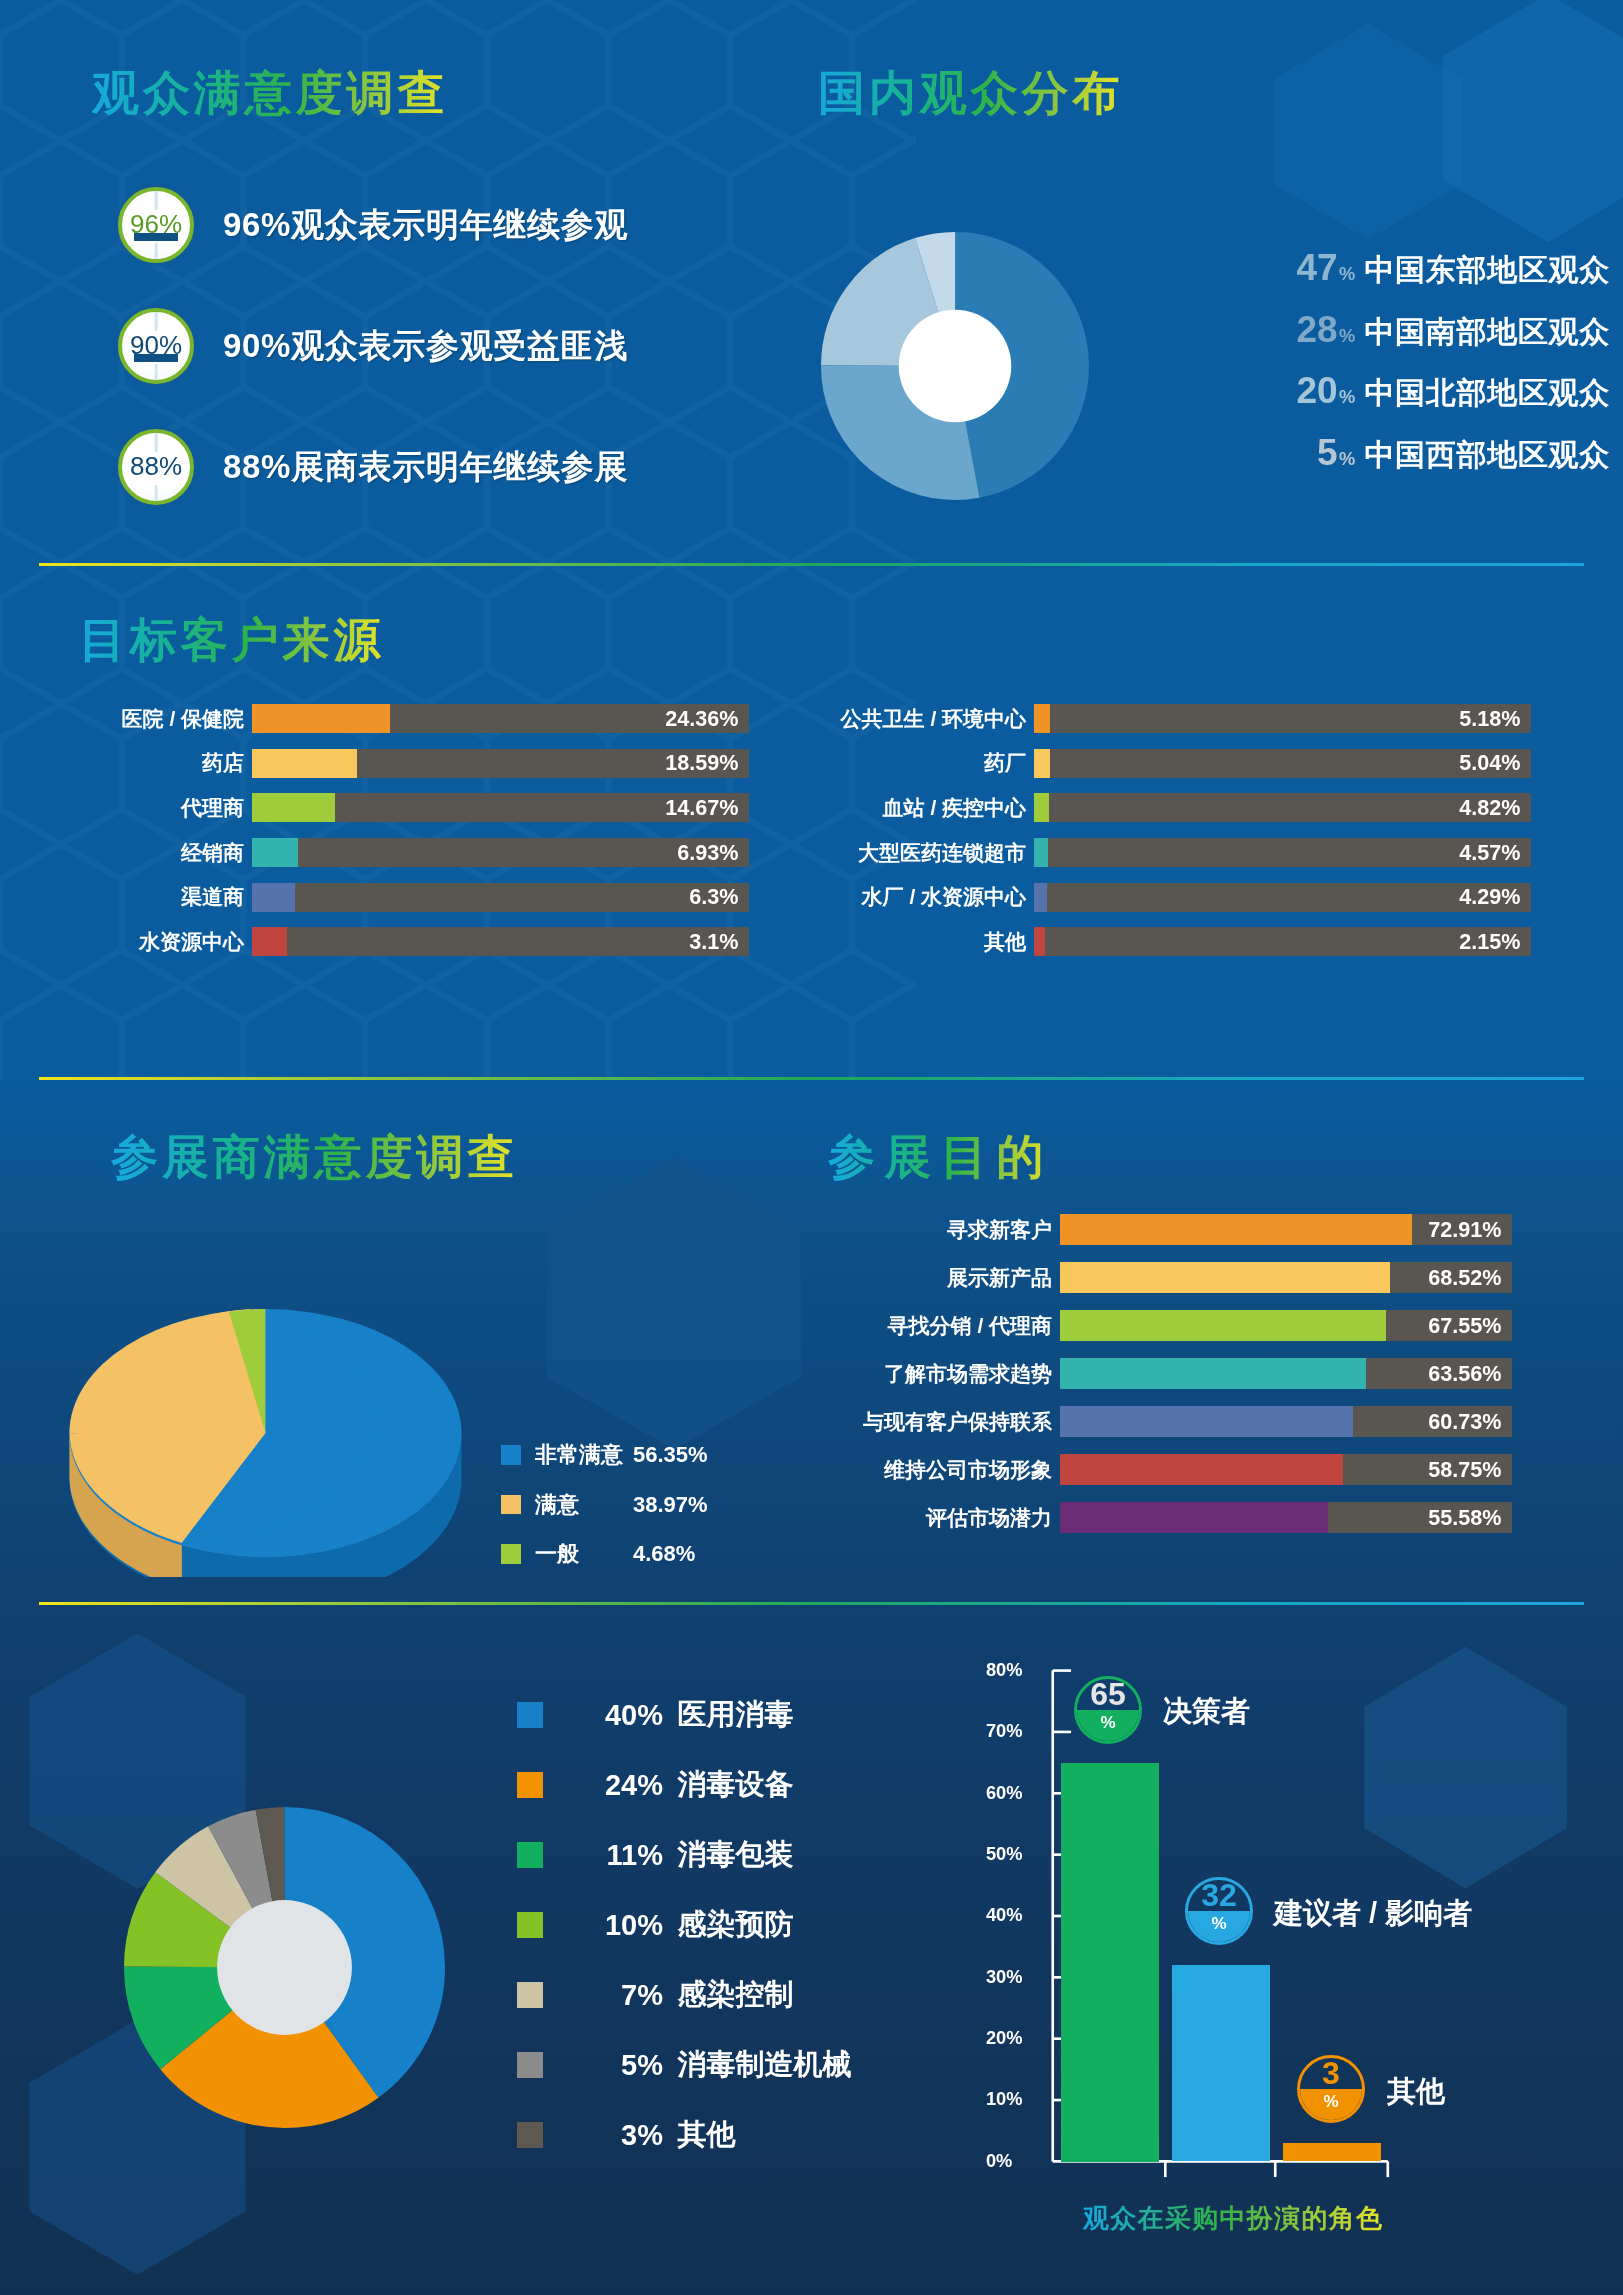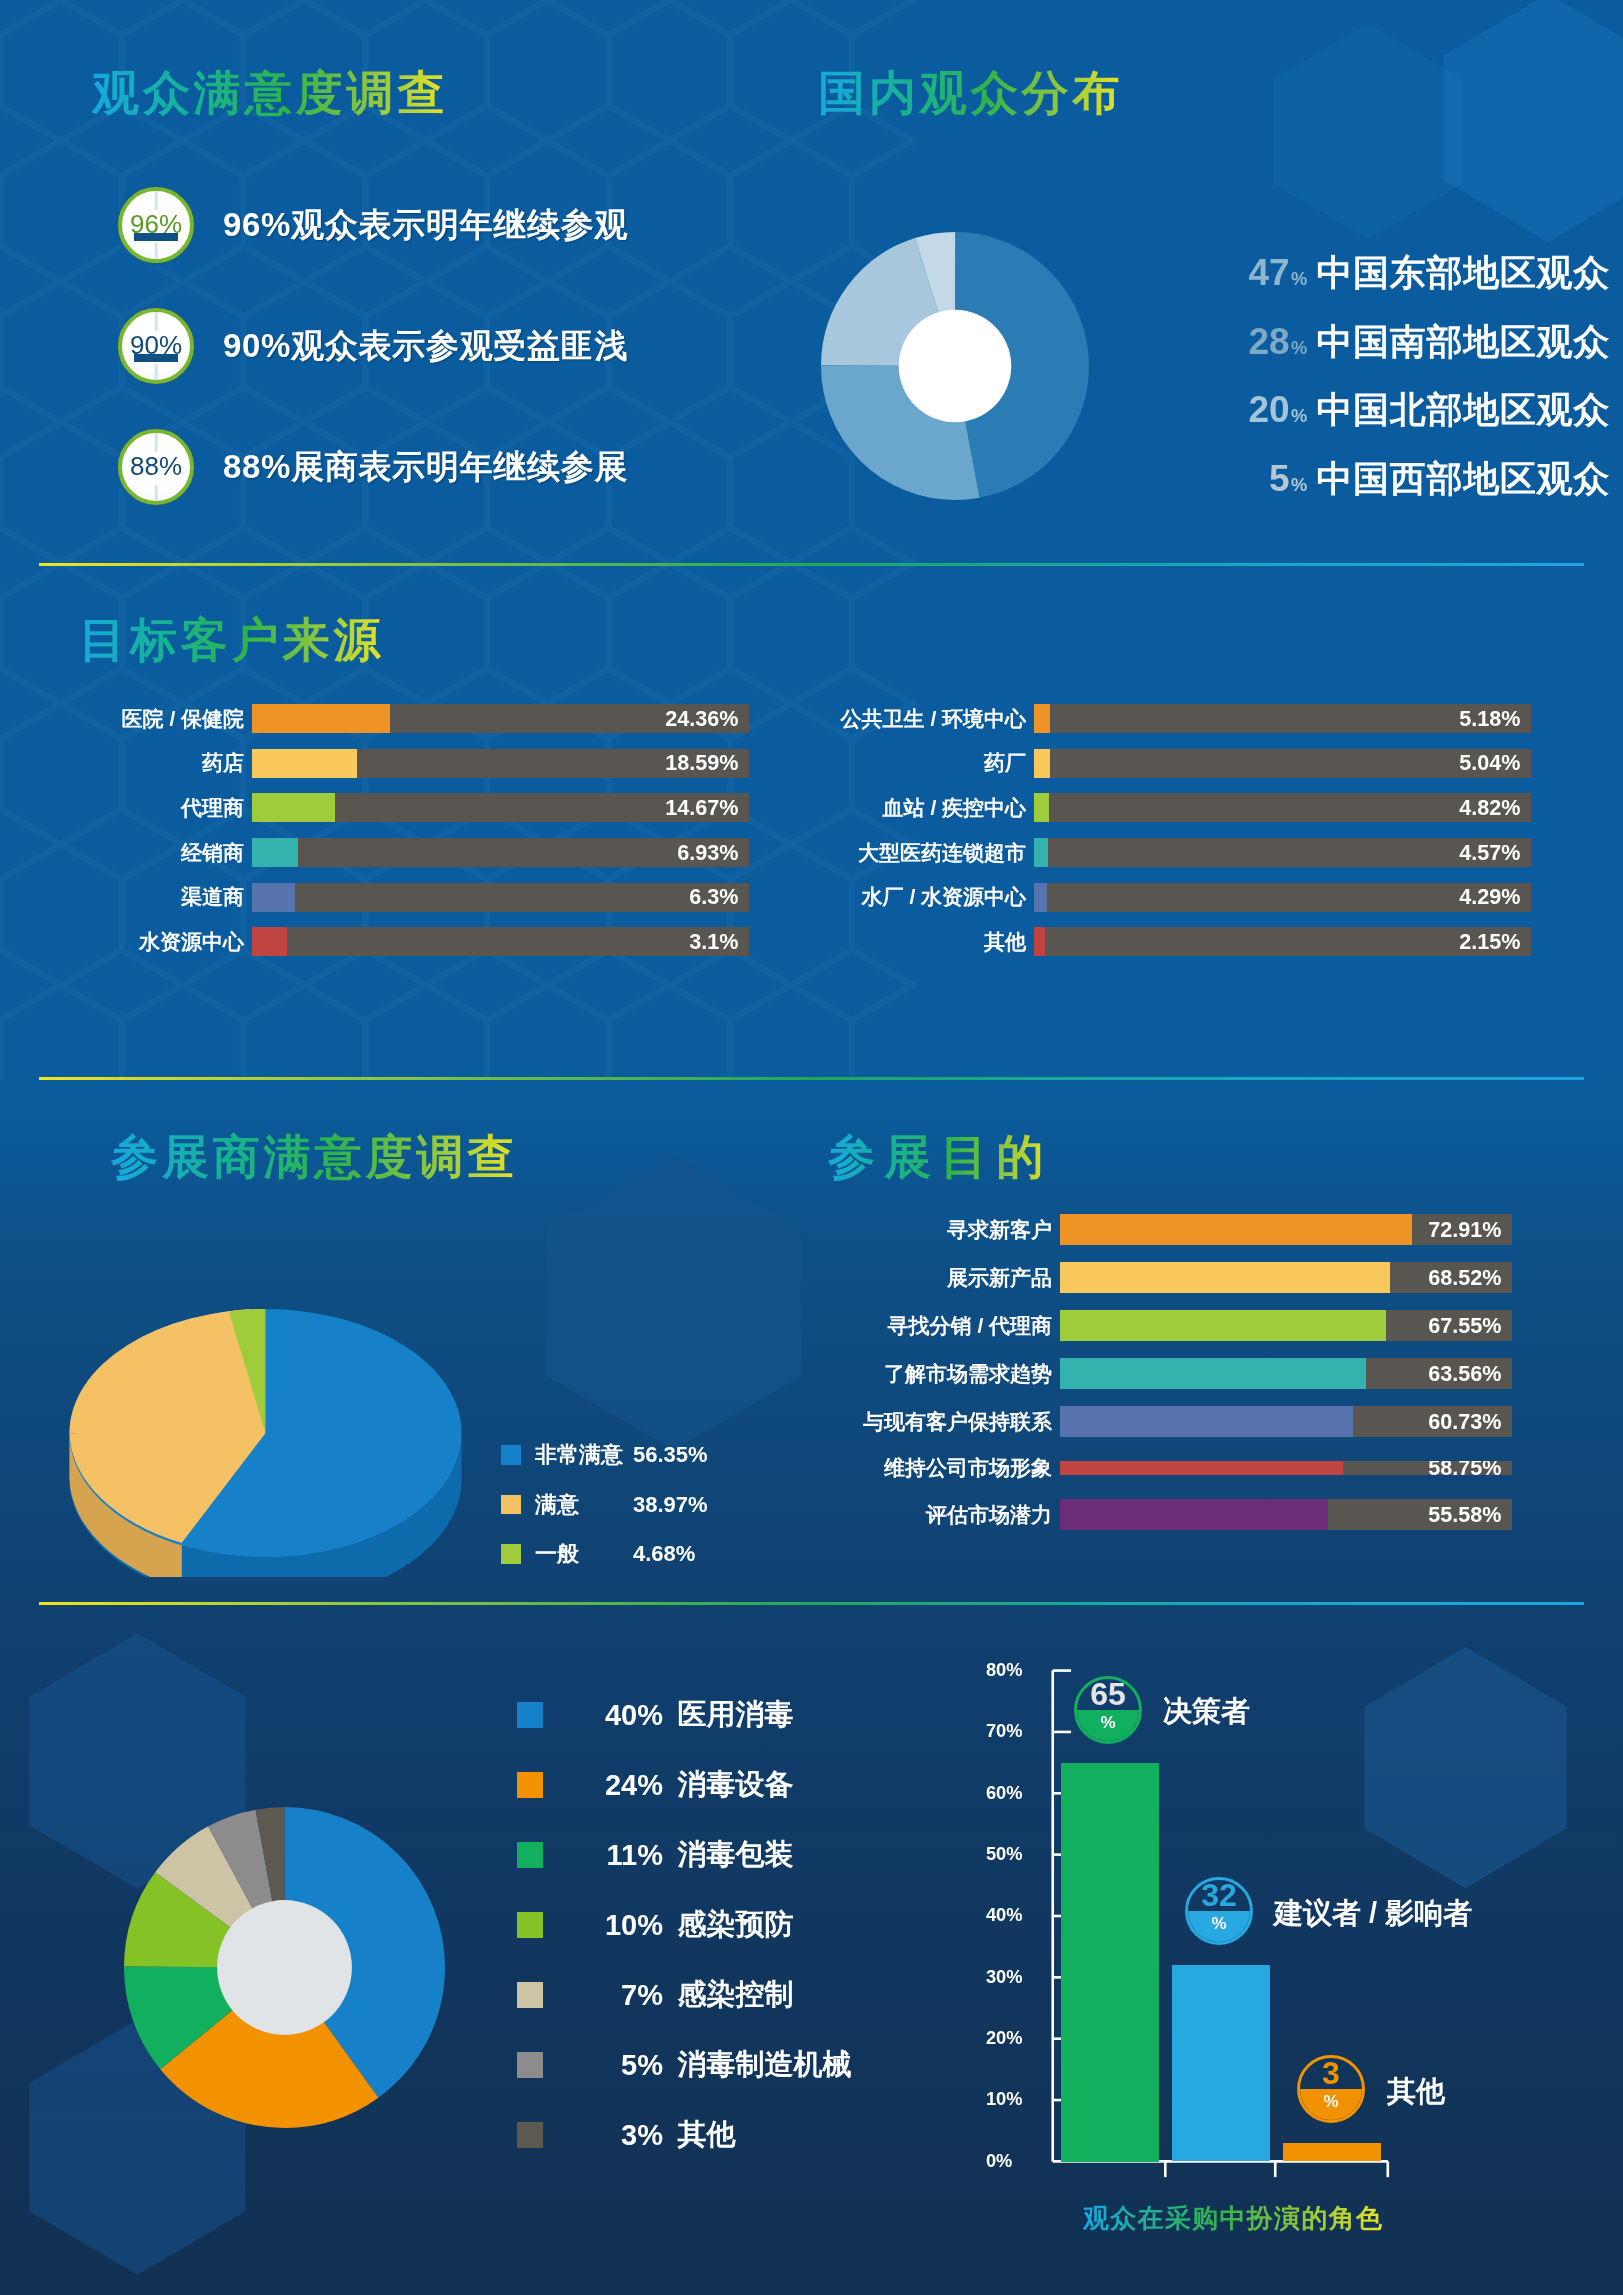--- a/index.html
+++ b/index.html
@@ -76,21 +76,21 @@
     letter-spacing:0.7px; text-shadow:1.3px 1.3px 2px rgba(0,0,0,.25);
     white-space:nowrap;
   }
 
   
   .donut-tr{ position:absolute; }
   .donut-legend{ position:absolute; }
   .dl-row{ display:flex; align-items:baseline; justify-content:flex-end; margin-bottom:19.6px;}
   .dl-num{ font-size:37px; font-weight:bold; line-height:1; }
   .dl-pct{ font-size:18.3px; font-weight:bold; margin-left:1.3px; margin-right:9.2px;}
-  .dl-label{ color:#fff; font-size:36px; font-weight:bold; letter-spacing:0.7px; white-space:nowrap;}
+  .dl-label{ color:#fff; font-size:30px; font-weight:bold; letter-spacing:0.7px; white-space:nowrap;}
 
   
   .bars{ position:absolute; }
   .bar-row{ display:flex; align-items:center; margin-bottom:15.7px; }
   .bar-label{
     color:#ffffff; font-size:21px; font-weight:bold;
     text-align:right; white-space:nowrap; padding-right:7.9px;
   }
   .bar-track{
     position:relative; height:29px; background:#595551; overflow:hidden;
@@ -398,21 +398,21 @@
   </div>
   <div class="bar-row" style="margin-bottom:17px;">
     <div class="bar-label" style="width:216px;">与现有客户保持联系</div>
     <div class="bar-track" style="width:452px;height:31px;padding-left:32px;">
       <div class="bar-fill" style="width:64.8%;background:#5673ad;"></div>
       <span class="bar-val">60.73%</span>
     </div>
   </div>
   <div class="bar-row" style="margin-bottom:17px;">
     <div class="bar-label" style="width:216px;">维持公司市场形象</div>
-    <div class="bar-track" style="width:452px;height:14px;">
+    <div class="bar-track" style="width:452px;height:31px;">
       <div class="bar-fill" style="width:62.6%;background:#c0443f;"></div>
       <span class="bar-val">58.75%</span>
     </div>
   </div>
   <div class="bar-row" style="margin-bottom:0;">
     <div class="bar-label" style="width:216px;">评估市场潜力</div>
     <div class="bar-track" style="width:452px;height:31px;">
       <div class="bar-fill" style="width:59.2%;background:#6b2d77;"></div>
       <span class="bar-val">55.58%</span>
     </div>

